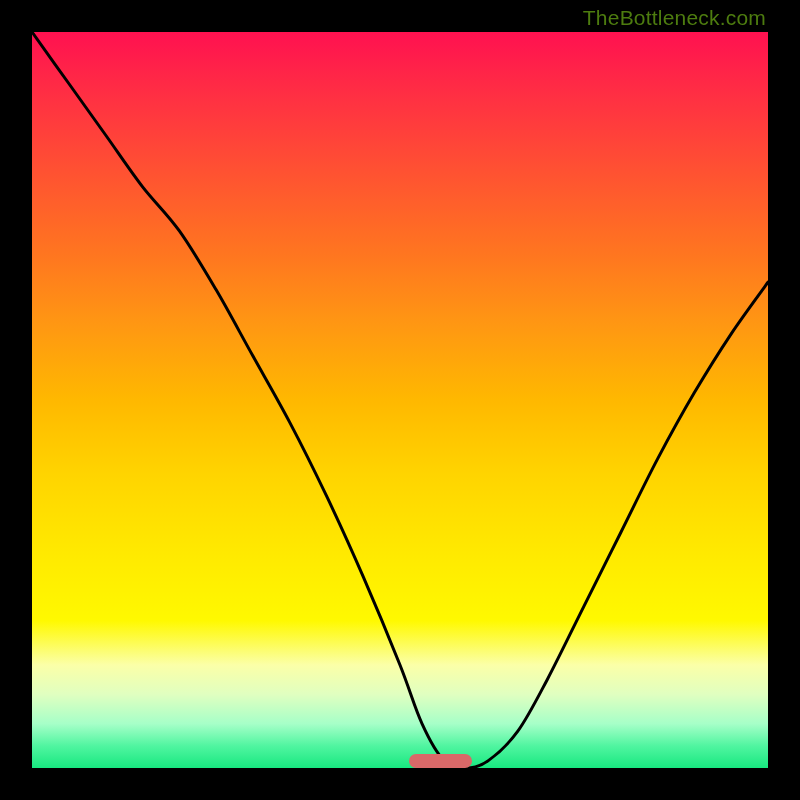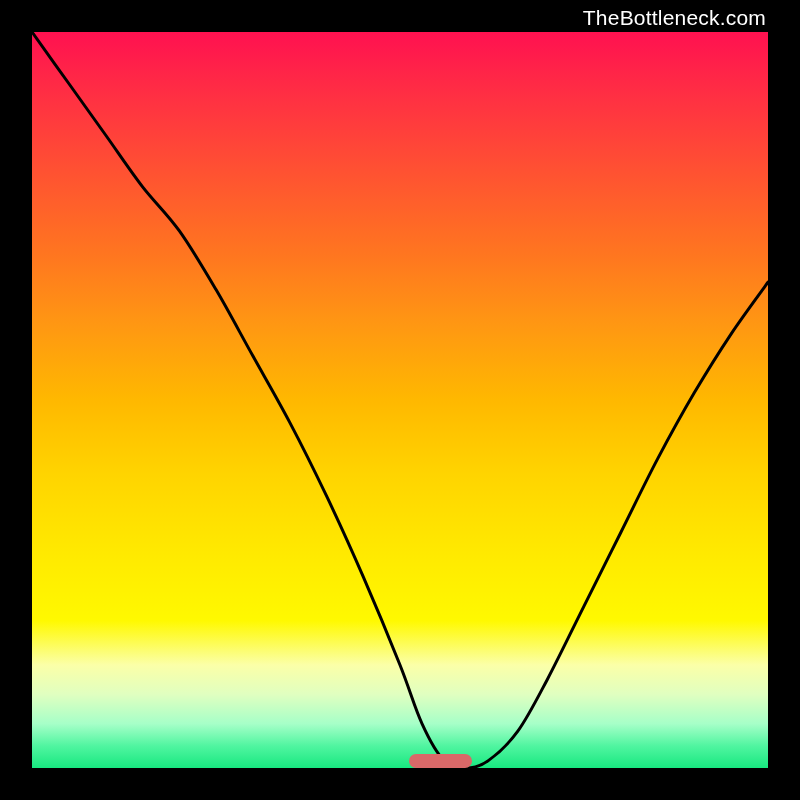--- a/index.html
+++ b/index.html
@@ -14,21 +14,21 @@
   #ffd400 60%,
   #ffe800 70%,
   #fff900 80%,
   #fbffa8 86%,
   #e0ffc0 90%,
   #a6ffc8 94%,
   #50f5a0 97%,
   #18e880 100%)}
 .curve{position:absolute;inset:0}
 .marker{position:absolute;height:14px;border-radius:7px;background:#d96868}
-.attrib{position:absolute;right:34px;top:6px;color:#ffffff;font-size:21px;letter-spacing:.2px}
+.attrib{position:absolute;right:34px;top:6px;color:#4d7c0f;font-size:21px;letter-spacing:.2px}
 </style>
 </head>
 <body>
 
 <div class="attrib">TheBottleneck.com</div>
 
 <div class="frame">
   <div class="gradient"></div>
   <svg class="curve" viewBox="0 0 736 736" preserveAspectRatio="none">
     <path id="curve-path" fill="none" stroke-width="3" stroke-linecap="round" stroke-linejoin="round" stroke="#000000" d="M0.0 0.0 C6.1 8.6,24.5 34.3,36.8 51.5 C49.1 68.7,61.3 85.9,73.6 103.0 C85.9 120.2,98.1 138.6,110.4 154.6 C122.7 170.5,134.9 181.5,147.2 198.7 C159.5 215.9,171.7 236.7,184.0 257.6 C196.3 278.5,208.5 301.8,220.8 323.8 C233.1 345.9,245.3 366.8,257.6 390.1 C269.9 413.4,282.1 437.9,294.4 463.7 C306.7 489.4,318.9 516.4,331.2 544.6 C343.5 572.9,358.2 608.4,368.0 633.0 C377.8 657.5,382.7 675.9,390.1 691.8 C397.4 707.8,404.8 721.3,412.2 728.6 C419.5 736.0,426.9 736.0,434.2 736.0 C441.6 736.0,447.7 734.8,456.3 728.6 C464.9 722.5,475.9 712.7,485.8 699.2 C495.6 685.7,504.2 668.5,515.2 647.7 C526.2 626.8,539.7 598.6,552.0 574.1 C564.3 549.5,576.5 525.0,588.8 500.5 C601.1 475.9,613.3 450.2,625.6 426.9 C637.9 403.6,650.1 381.5,662.4 360.6 C674.7 339.8,686.9 320.2,699.2 301.8 C711.5 283.4,729.9 258.8,736.0 250.2"></path>

